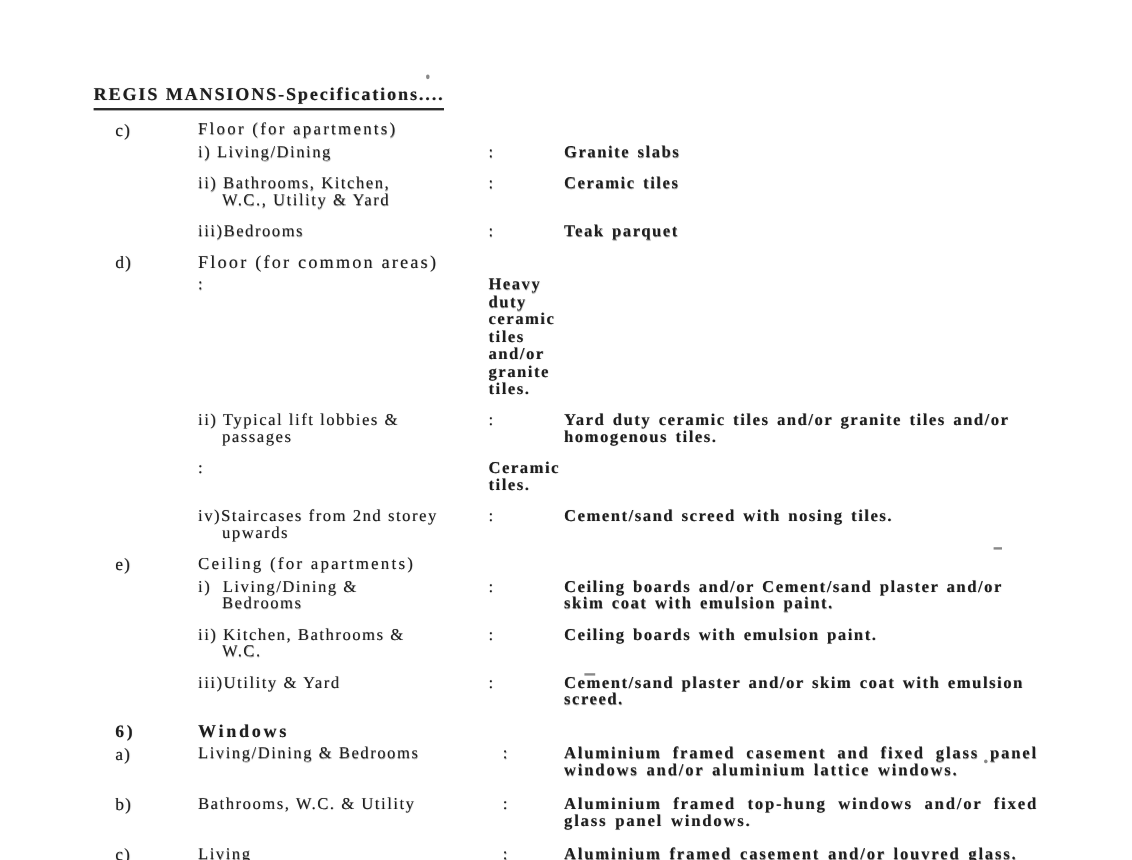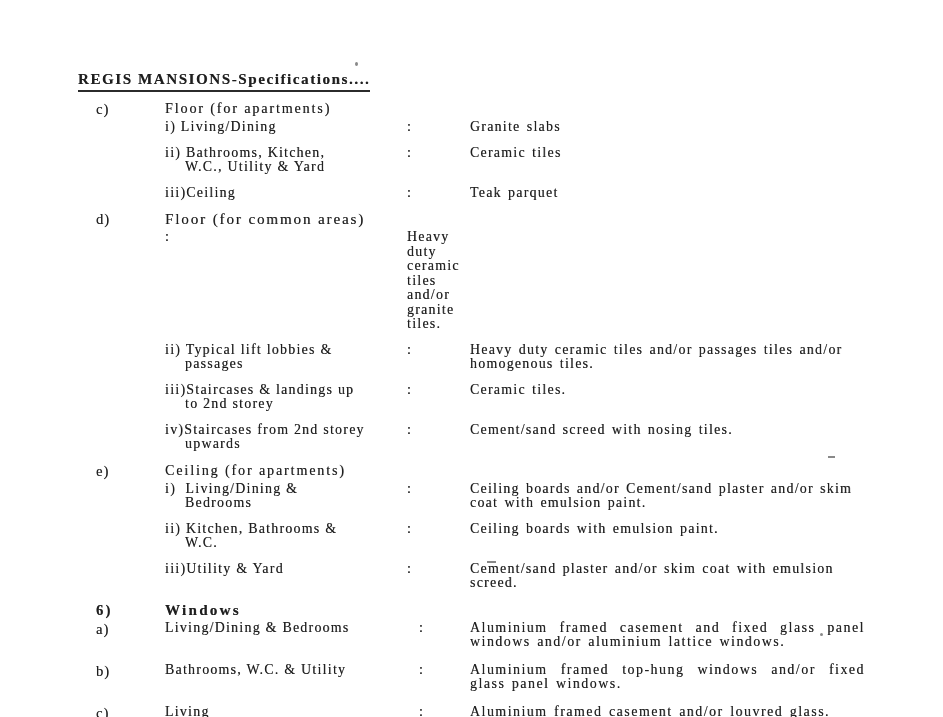--- a/index.html
+++ b/index.html
@@ -55,21 +55,21 @@
   .item-name, .colon, .item-value {
     font-size: 13.8px;
     line-height: 14.5px;
     letter-spacing: 1.3px;
   }
   .item-name {
     white-space: pre;
     padding-left: 20px;
     text-indent: -20px;
   }
-  .item-value { word-spacing: 1.5px; }
+  .item-value { word-spacing: 1.5px; font-weight: bold; }
   .win .colon { padding-left: 12px; }
   .win .item-value {
     text-align: justify;
     letter-spacing: 1.55px;
   }
   .win.row { margin-bottom: 13px; }
   
   .artifact { position: absolute; background: rgba(40,40,40,0.55); }
   .artifact.dot-title { left: 355px; top: 62px; width: 3px; height: 4px; border-radius: 50%; }
   .artifact.dash-windows { left: 487px; top: 561px; width: 9px; height: 2px; }
@@ -97,21 +97,21 @@
     </div>
     <div class="row">
       <span class="sec-label"></span>
       <span class="item-name">ii) Bathrooms, Kitchen,
 W.C., Utility &amp; Yard</span>
       <span class="colon">:</span>
       <span class="item-value">Ceramic tiles</span>
     </div>
     <div class="row">
       <span class="sec-label"></span>
-      <span class="item-name">iii)Ceiling</span>
+      <span class="item-name">iii)Bedrooms</span>
       <span class="colon">:</span>
       <span class="item-value">Teak parquet</span>
     </div>
   </section>
 
   
   <section class="section">
     <div class="row head">
       <span class="sec-label">d)</span>
       <span class="sec-heading">Floor (for common areas)</span>
@@ -119,26 +119,24 @@
     <div class="row">
       <span class="sec-label"></span>
       <span class="colon">:</span>
       <span class="item-value">Heavy duty ceramic tiles and/or granite tiles.</span>
     </div>
     <div class="row">
       <span class="sec-label"></span>
       <span class="item-name">ii) Typical lift lobbies &amp;
 passages</span>
       <span class="colon">:</span>
-      <span class="item-value">Heavy duty ceramic tiles and/or passages tiles and/or homogenous tiles.</span>
-    </div>
-    <div class="row">
-      <span class="sec-label"></span>
-      <span class="item-name">iii)Staircases &amp; landings up
-to 2nd storey</span>
+      <span class="item-value">Yard duty ceramic tiles and/or granite tiles and/or homogenous tiles.</span>
+    </div>
+    <div class="row">
+      <span class="sec-label"></span>
       <span class="colon">:</span>
       <span class="item-value">Ceramic tiles.</span>
     </div>
     <div class="row">
       <span class="sec-label"></span>
       <span class="item-name">iv)Staircases from 2nd storey
 upwards</span>
       <span class="colon">:</span>
       <span class="item-value">Cement/sand screed with nosing tiles.</span>
     </div>

